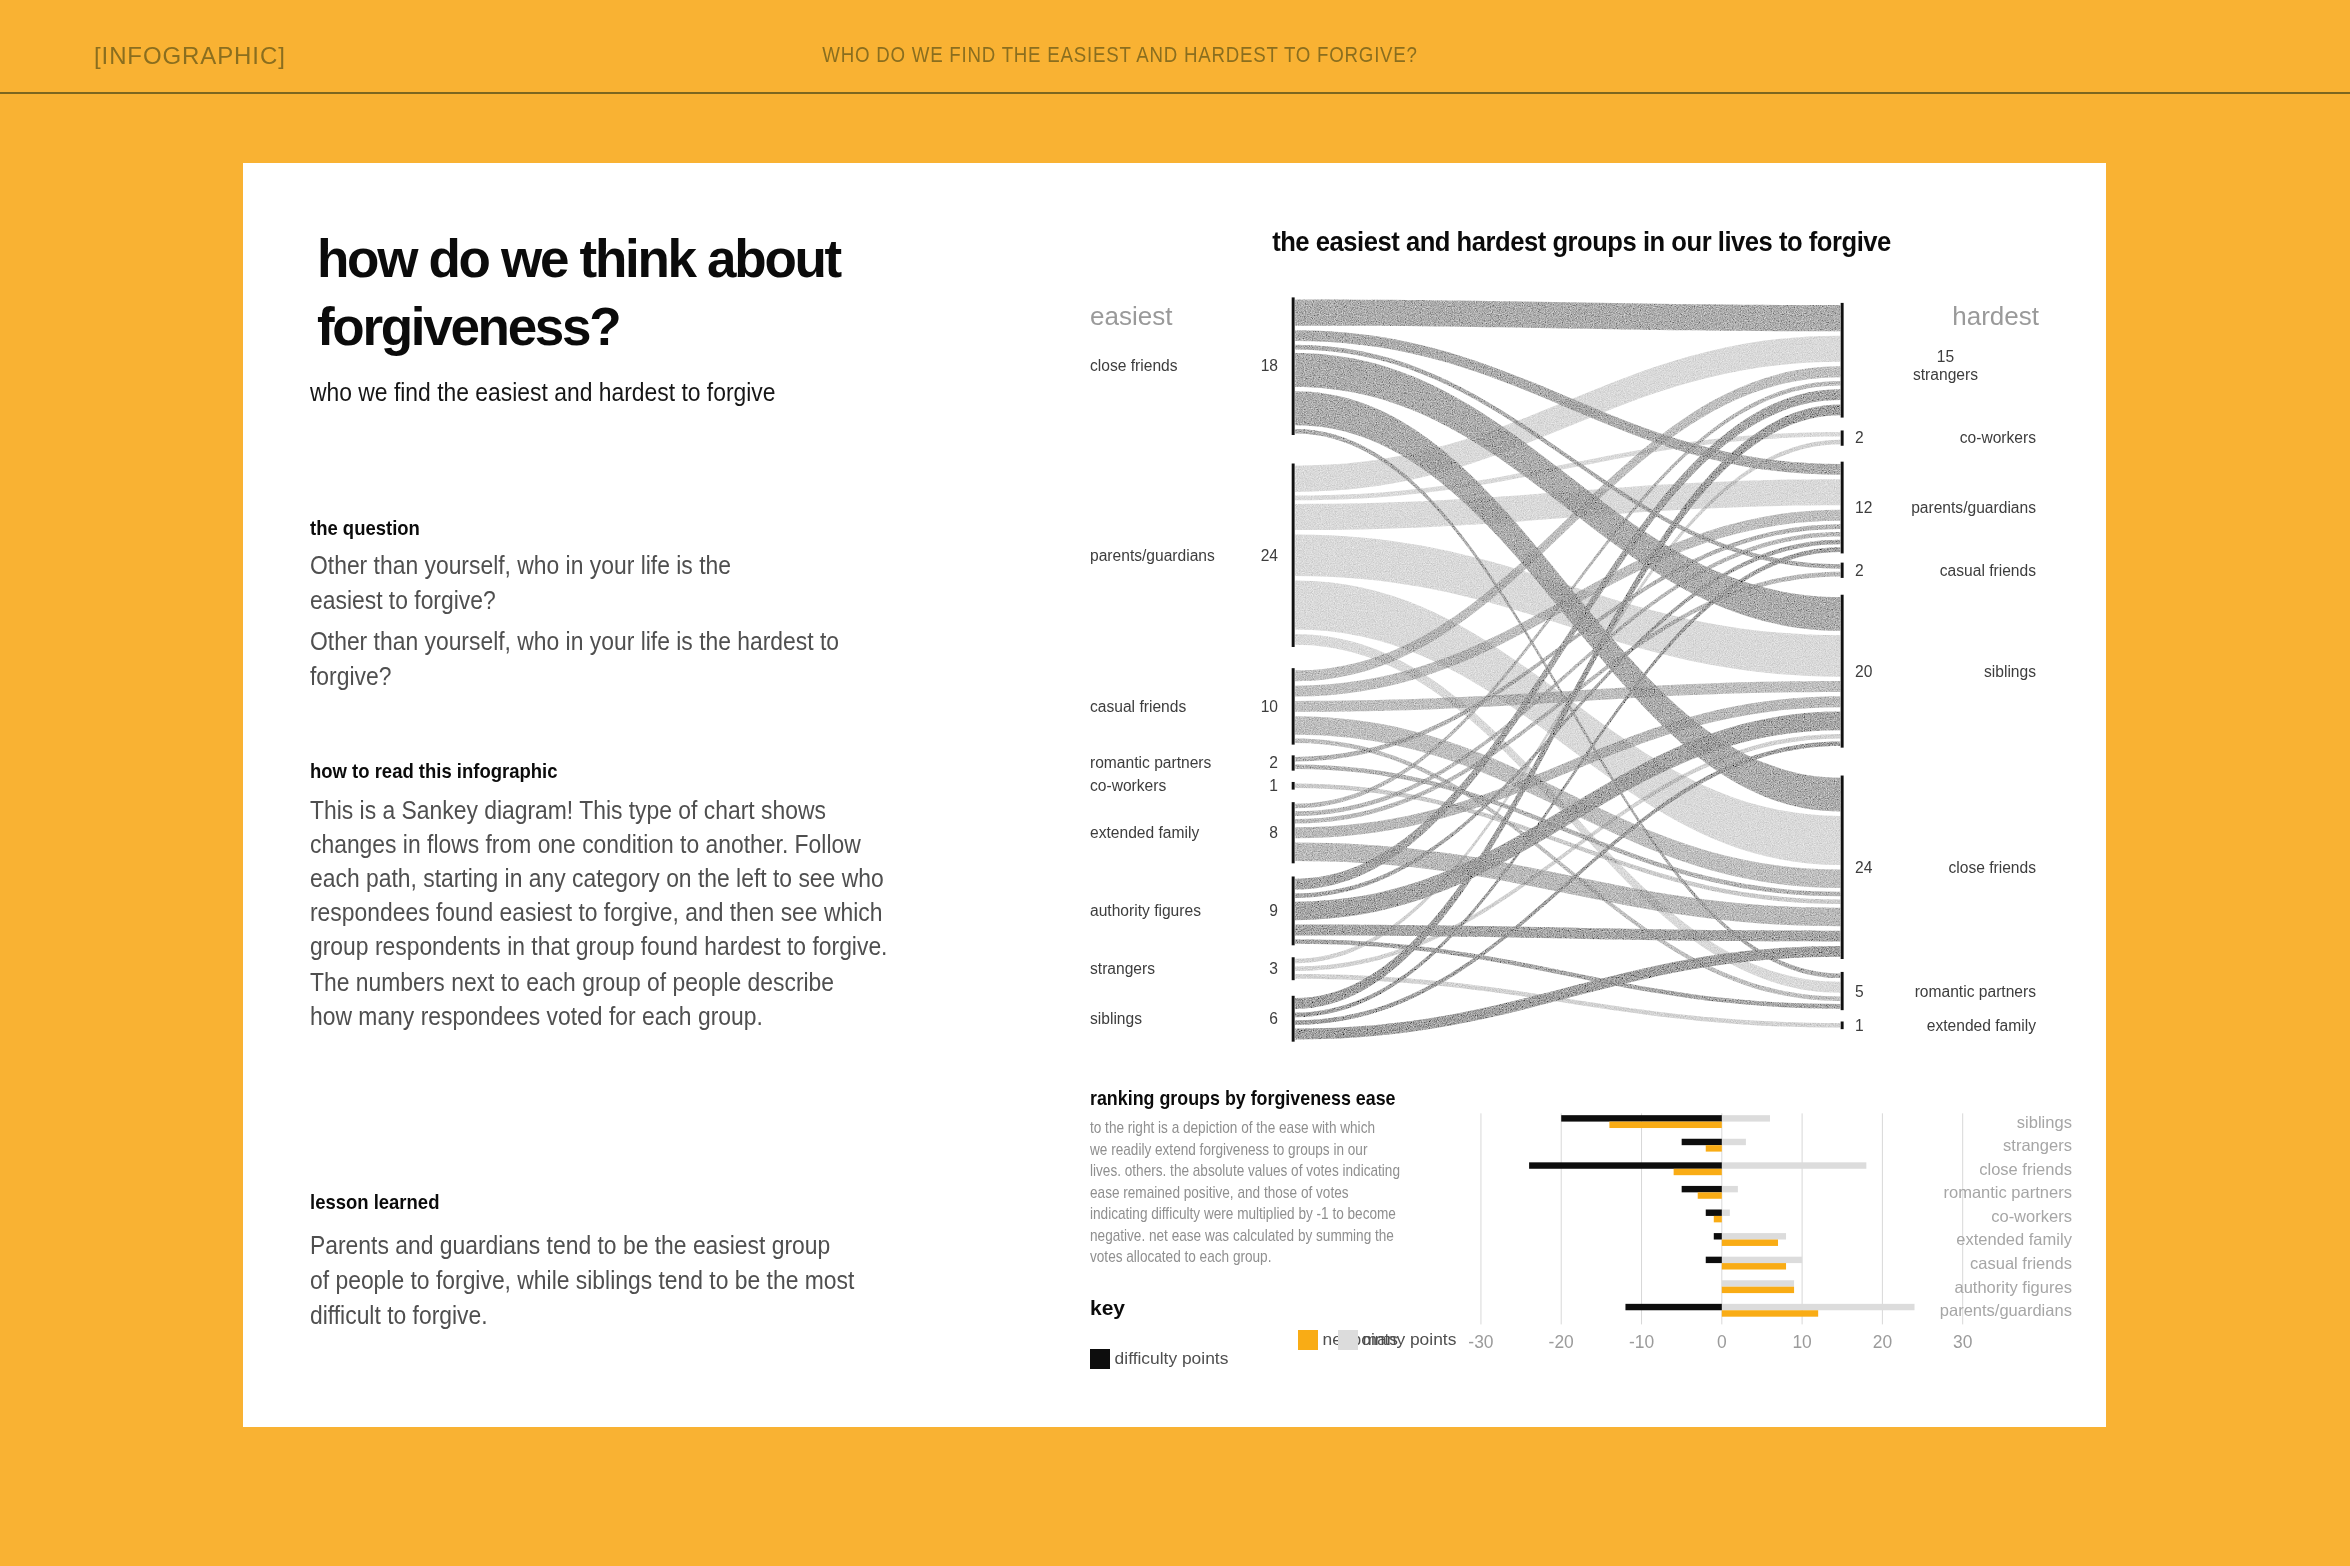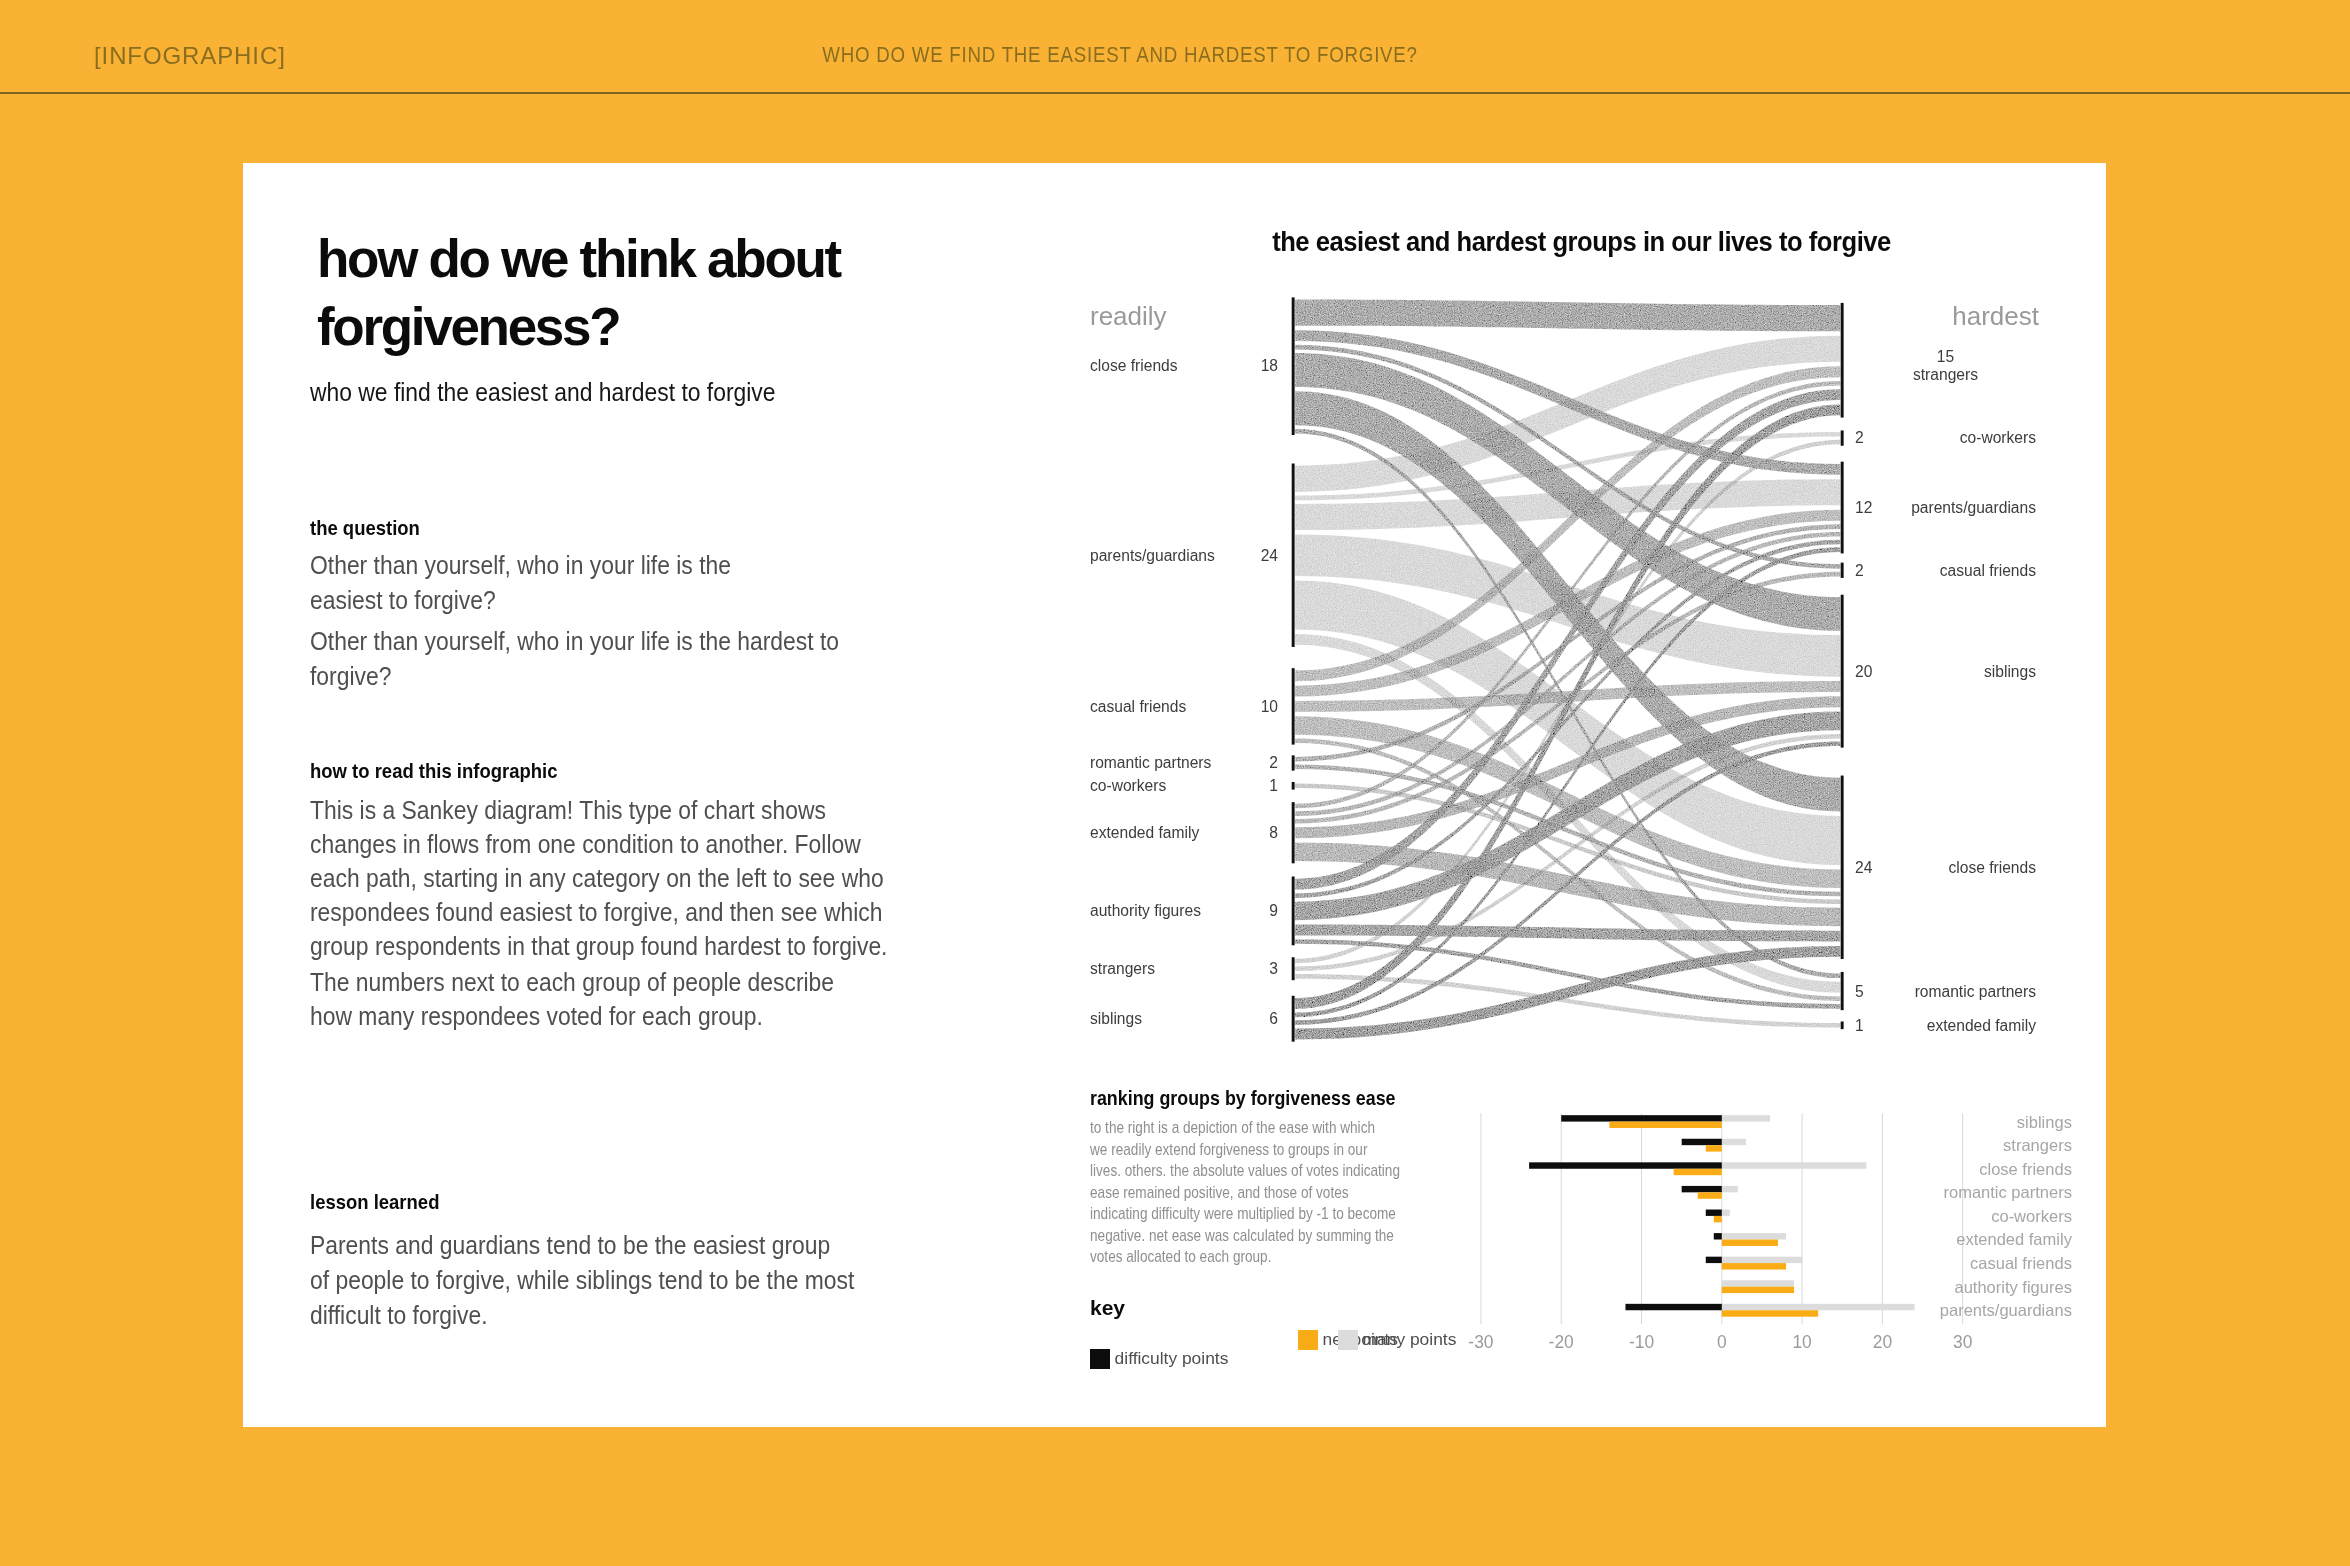--- a/index.html
+++ b/index.html
@@ -78,21 +78,21 @@
 group respondents in that group found hardest to forgive.</div>
   <div class="abs body-text condl" id="read-p2">The numbers next to each group of people describe
 how many respondees voted for each group.</div>
 
   <div class="abs sec-heading condl" id="lesson-heading">lesson learned</div>
   <div class="abs body-text condl" id="lesson-p">Parents and guardians tend to be the easiest group
 of people to forgive, while siblings tend to be the most
 difficult to forgive.</div>
 
   <div class="abs sankey-title">the easiest and hardest groups in our lives to forgive</div>
-  <div class="abs col-header" id="easiest">readily</div>
+  <div class="abs col-header" id="easiest">easiest</div>
   <div class="abs col-header" id="hardest">hardest</div>
 
   <svg class="abs" id="sankey-svg" style="left:1286px;top:289px;" width="569" height="762" viewBox="1400 315 620 830">
     <defs>
       <filter id="grain" x="-5%" y="-5%" width="110%" height="110%">
         <feTurbulence type="fractalNoise" baseFrequency="0.8" numOctaves="2" seed="7" result="n"></feTurbulence>
         <feColorMatrix in="n" type="matrix" values="0 0 0 0 1  0 0 0 0 1  0 0 0 0 1  0.55 0.55 0.55 0 -0.5" result="s"></feColorMatrix>
         <feComposite in="s" in2="SourceGraphic" operator="atop"></feComposite>
       </filter>
     </defs>

